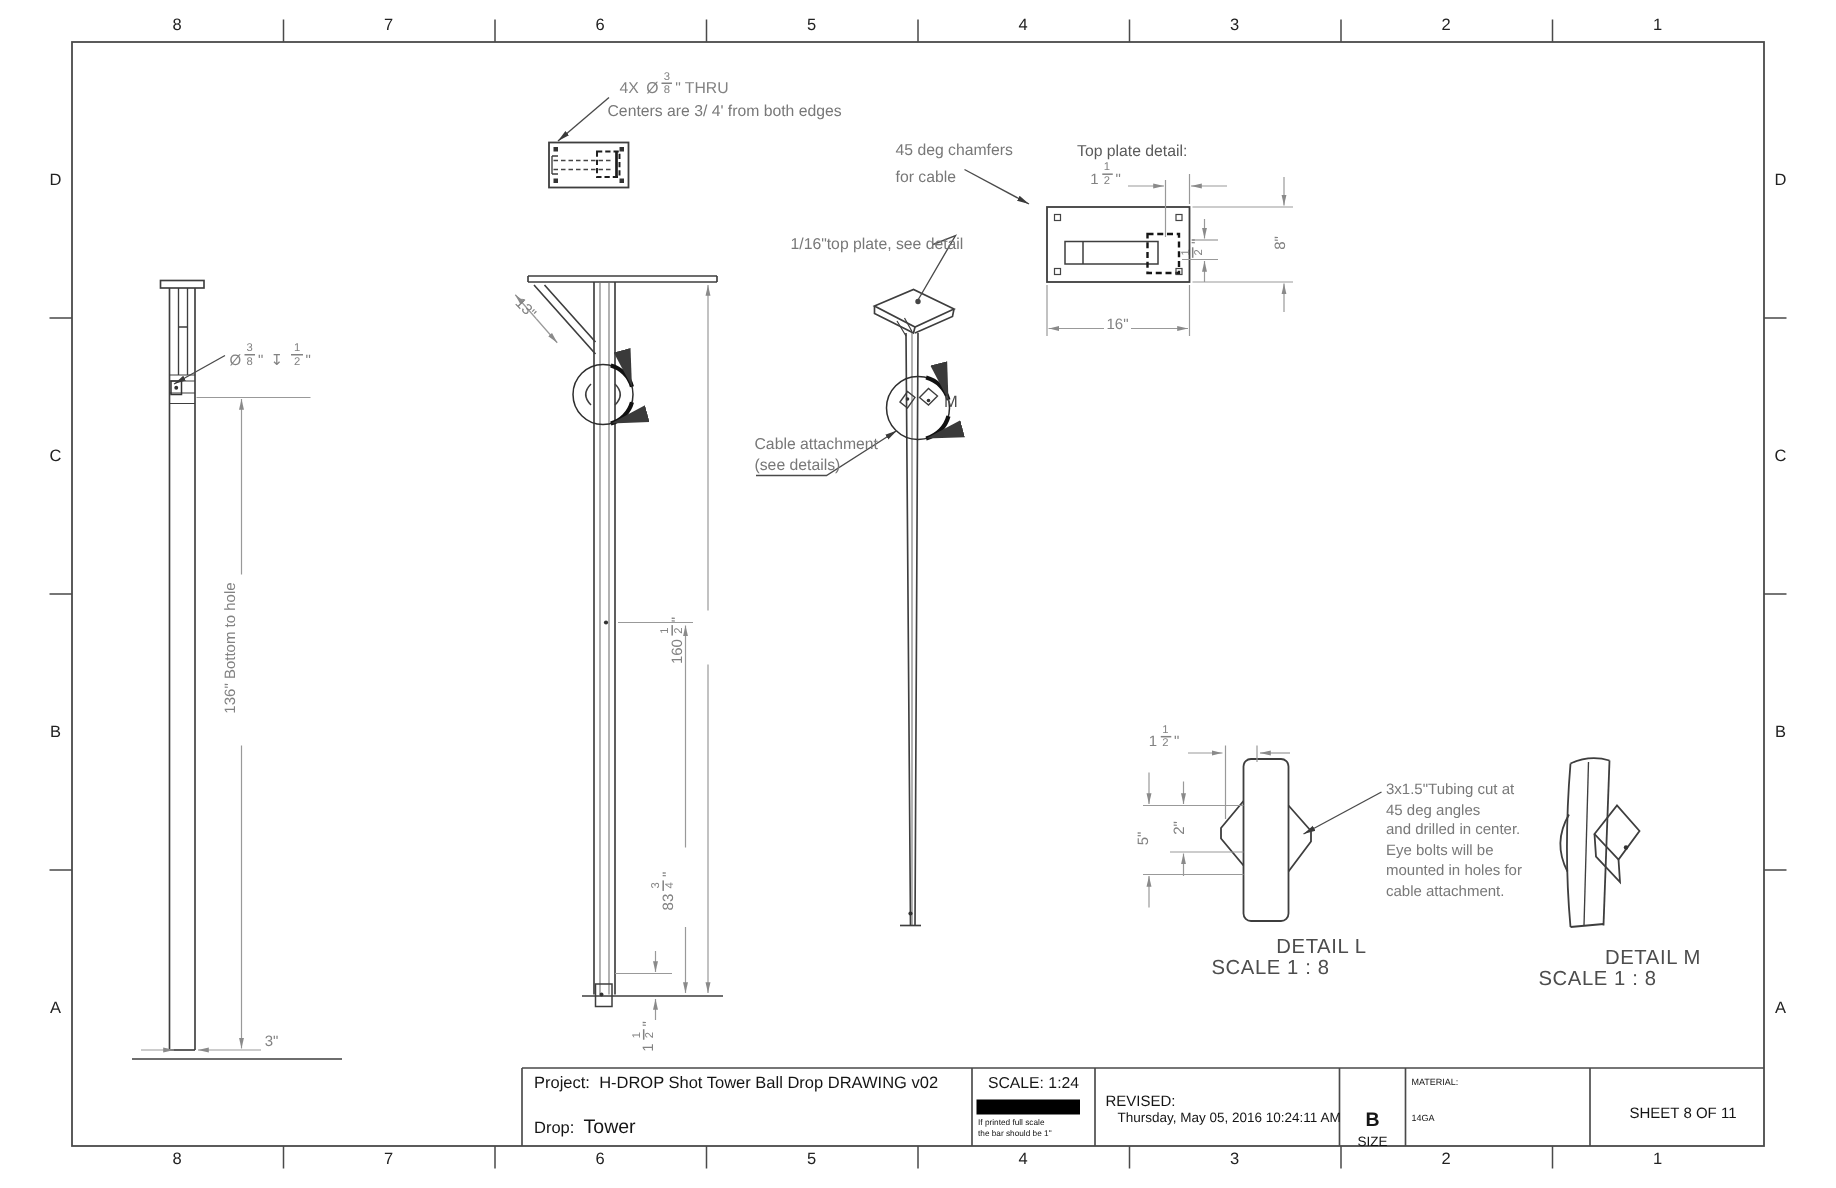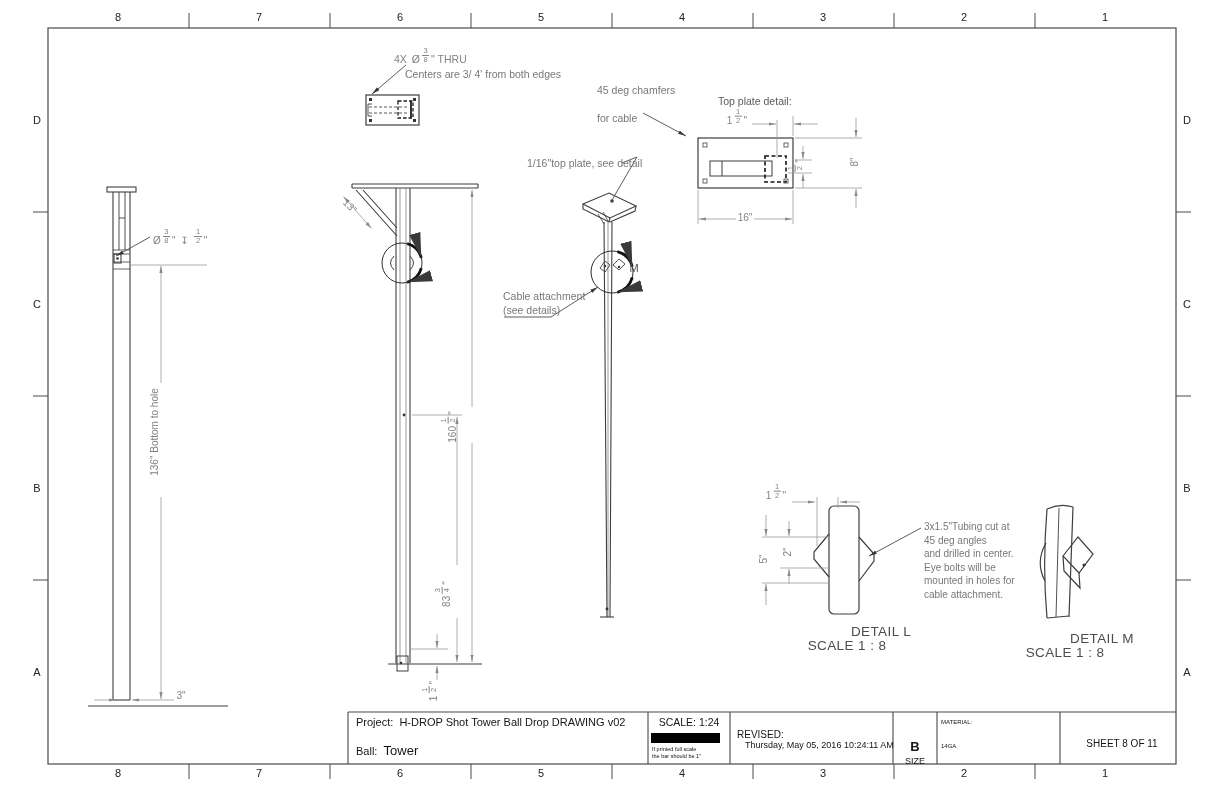--- a/index.html
+++ b/index.html
@@ -213,29 +213,29 @@
   <div class="zone" style="left:37px;top:120px">D</div>
   <div class="zone" style="left:37px;top:304px">C</div>
   <div class="zone" style="left:37px;top:488px">B</div>
   <div class="zone" style="left:37px;top:672px">A</div>
   <div class="zone" style="left:1187px;top:120px">D</div>
   <div class="zone" style="left:1187px;top:304px">C</div>
   <div class="zone" style="left:1187px;top:488px">B</div>
   <div class="zone" style="left:1187px;top:672px">A</div>
 </div>
 
-<div class="ann dimtxt" style="left:394px;top:48px;font-size:10.5px">
+<div class="ann dimtxt" style="left:413px;top:48px;font-size:10.5px">
   <span>4X</span>&nbsp;<span>Ø</span><span class="frac">
       <span class="fn">3</span>
       <span class="fd">8</span>
     </span><span>" THRU</span>
 </div>
 <div class="ann" style="left:405px;top:68px">Centers are 3/ 4' from both edges</div>
 
-<div class="ann" style="left:597px;top:84px">45 deg chamfers</div>
+<div class="ann" style="left:597px;top:94px">45 deg chamfers</div>
 <div class="ann" style="left:597px;top:112px">for cable</div>
 
 <div class="ann" style="left:527px;top:157px">1/16"top plate, see detail</div>
 <div class="ann" style="left:718px;top:95px;color:#5a5a5a">Top plate detail:</div>
 
 <div class="ann" style="left:503px;top:290px">Cable attachment</div>
 <div class="ann" style="left:503px;top:304px">(see details)</div>
 
 <div class="note" style="left:924px;top:520px">
   <div>3x1.5"Tubing cut at</div>
@@ -333,21 +333,21 @@
 <div class="dtitle" style="left:847px;top:645px">SCALE 1 : 8</div>
 <div class="dtitle" style="left:1102px;top:638px">DETAIL M</div>
 <div class="dtitle" style="left:1065px;top:652px">SCALE 1 : 8</div>
 
 <div>
   <div class="tb" style="left:356px;top:716px">
     <span>Project:</span>&nbsp;
     <span>H-DROP Shot Tower Ball Drop DRAWING v02</span>
   </div>
   <div class="tb" style="left:356px;top:743px">
-    <span>Ball:</span>&nbsp;
+    <span>Drop:</span>&nbsp;
     <span style="font-weight:normal;font-size:13px">Tower</span>
   </div>
 
   <div class="tb cc" style="left:689px;top:722px;font-size:10.5px">SCALE: 1:24</div>
   <div class="bar" style="left:651px;top:733px;width:69px;height:10px"></div>
   <div class="tb tiny" style="left:652px;top:746px">
     <div>If printed full scale</div>
     <div>the bar should be 1"</div>
   </div>
 

